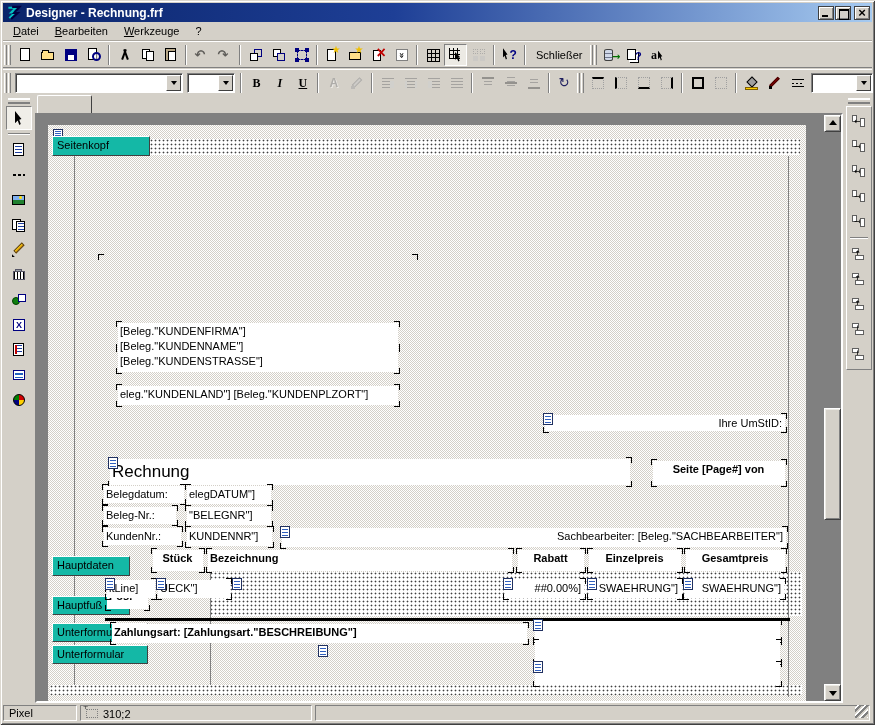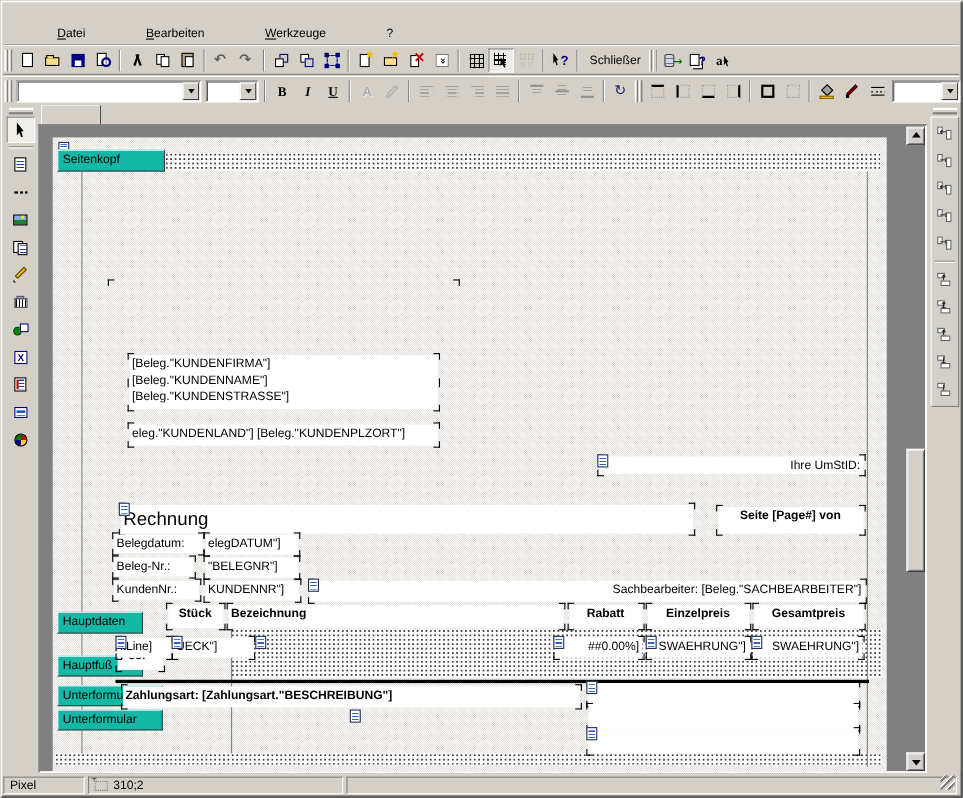--- a/index.html
+++ b/index.html
@@ -16,21 +16,21 @@
   .wbtn{width:16px;height:14px;background:#d4d0c8;border:1px solid #404040;
         box-shadow:inset 1px 1px 0 #fff, inset -1px -1px 0 #808080;position:relative;margin-left:1px;}
   .wb-min::after{content:"";position:absolute;left:3px;bottom:2px;width:6px;height:2px;background:#000;}
   .wb-max::after{content:"";position:absolute;left:3px;top:2px;width:8px;height:8px;border:1px solid #000;border-top-width:2px;}
   .wb-cls{margin-left:3px;}
   .wb-cls::after{content:"×";position:absolute;left:0;top:-2px;width:100%;text-align:center;
                  font:bold 13px/16px "Liberation Sans",sans-serif;color:#000;}
   
   .mbar{position:absolute;left:3px;top:22px;right:3px;height:19px;display:flex;align-items:center;
         font-size:11px;color:#000;padding-left:2px;border-bottom:1px solid #aaa69e;}
-  .menu-item{padding:2px 8px 3px 8px;margin-left:39px;}
+  .menu-item{padding:2px 8px 3px 8px;}
   
   .trow{position:absolute;left:3px;right:3px;background:#d4d0c8;display:flex;align-items:center;
         border-top:1px solid #fff;}
   #tb1{top:41px;height:27px;border-bottom:1px solid #808080;}
   #tb2{top:69px;height:26px;}
   .tgrip{width:7px;height:20px;margin:0 2px 0 1px;flex:none;
          background:linear-gradient(90deg,#fff 0 1px,#d4d0c8 1px 2px,#808080 2px 3px,#d4d0c8 3px 4px,#fff 4px 5px,#d4d0c8 5px 6px,#808080 6px 7px);}
   .tsep{width:2px;height:20px;margin:0 3px;background:#808080;border-right:1px solid #fff;flex:none;}
   .tb{width:23px;height:22px;display:flex;align-items:center;justify-content:center;flex:none;color:#000;}
   .tb.pressed{border:1px solid;border-color:#808080 #fff #fff #808080;background:#eceae4;}
@@ -212,34 +212,46 @@
   .vsb{position:absolute;right:0;top:0;width:17px;height:586px;}
   .sbtn{position:absolute;left:0;width:17px;height:17px;background:#d4d0c8;border:1px solid;
         border-color:#fff #404040 #404040 #fff;box-shadow:inset 1px 1px 0 #ecebe5, inset -1px -1px 0 #808080;}
   .sb-up{top:0;} .sb-dn{bottom:0;}
   .sb-up::after{content:"";position:absolute;left:4px;top:4px;border:4px solid transparent;border-bottom:5px solid #000;border-top:none;}
   .sb-dn::after{content:"";position:absolute;left:4px;top:6px;border:4px solid transparent;border-top:5px solid #000;border-bottom:none;}
   .sb-thumb{position:absolute;left:0;top:293px;width:17px;height:112px;background:#d4d0c8;border:1px solid;
         border-color:#fff #404040 #404040 #fff;box-shadow:inset 1px 1px 0 #ecebe5, inset -1px -1px 0 #808080;}
   
   .sbar{position:absolute;left:3px;top:703px;right:3px;height:19px;background:#d4d0c8;
-        display:flex;gap:3px;font-size:11px;padding-top:2px;align-items:center;}
+        display:flex;gap:3px;font-size:11px;padding-top:2px;}
   .spanel{border:1px solid;border-color:#808080 #fff #fff #808080;height:16px;padding:1px 5px 0;white-space:nowrap;overflow:hidden;}
   .sp1{width:74px;flex:none;}
   .sp2{width:232px;flex:none;display:flex;align-items:center;}
   .sp3{flex:1;margin-right:2px;}
   .posico{display:inline-block;width:12px;height:9px;border:1px dotted #808080;margin-right:5px;position:relative;flex:none;}
   .posico::before{content:"+";position:absolute;left:-4px;top:-7px;font:9px/9px "Liberation Sans",sans-serif;color:#404040;}
   .rgrip{position:absolute;right:4px;bottom:4px;width:13px;height:13px;
          background:repeating-linear-gradient(135deg,transparent 0 2px,#fff 2px 3px,#808080 3px 5px);}
 </style>
 </head>
 <body>
 
 <div id="win">
+  <div class="tbar">
+    <svg class="appico" viewBox="0 0 16 16">
+      <path d="M2 3 L10 3 L5 8 L9 8 L3 14" stroke="#00c0c0" stroke-width="2.2" fill="none"></path>
+      <path d="M6 2 L14 2 L8 8.5 L12 8.5 L5 15" stroke="#000040" stroke-width="2.2" fill="none"></path>
+    </svg>
+    <span>Designer - Rechnung.frf</span>
+    <div class="wbtns">
+      <div class="wbtn wb-min"></div>
+      <div class="wbtn wb-max"></div>
+      <div class="wbtn wb-cls"></div>
+    </div>
+  </div>
 
   <div class="mbar">
       <div class="menu-item"><u>D</u>atei</div>
       <div class="menu-item"><u>B</u>earbeiten</div>
       <div class="menu-item"><u>W</u>erkzeuge</div>
       <div class="menu-item">?</div>
     </div>
 
   <div class="trow" id="tb1">
       <div class="tgrip"></div>

